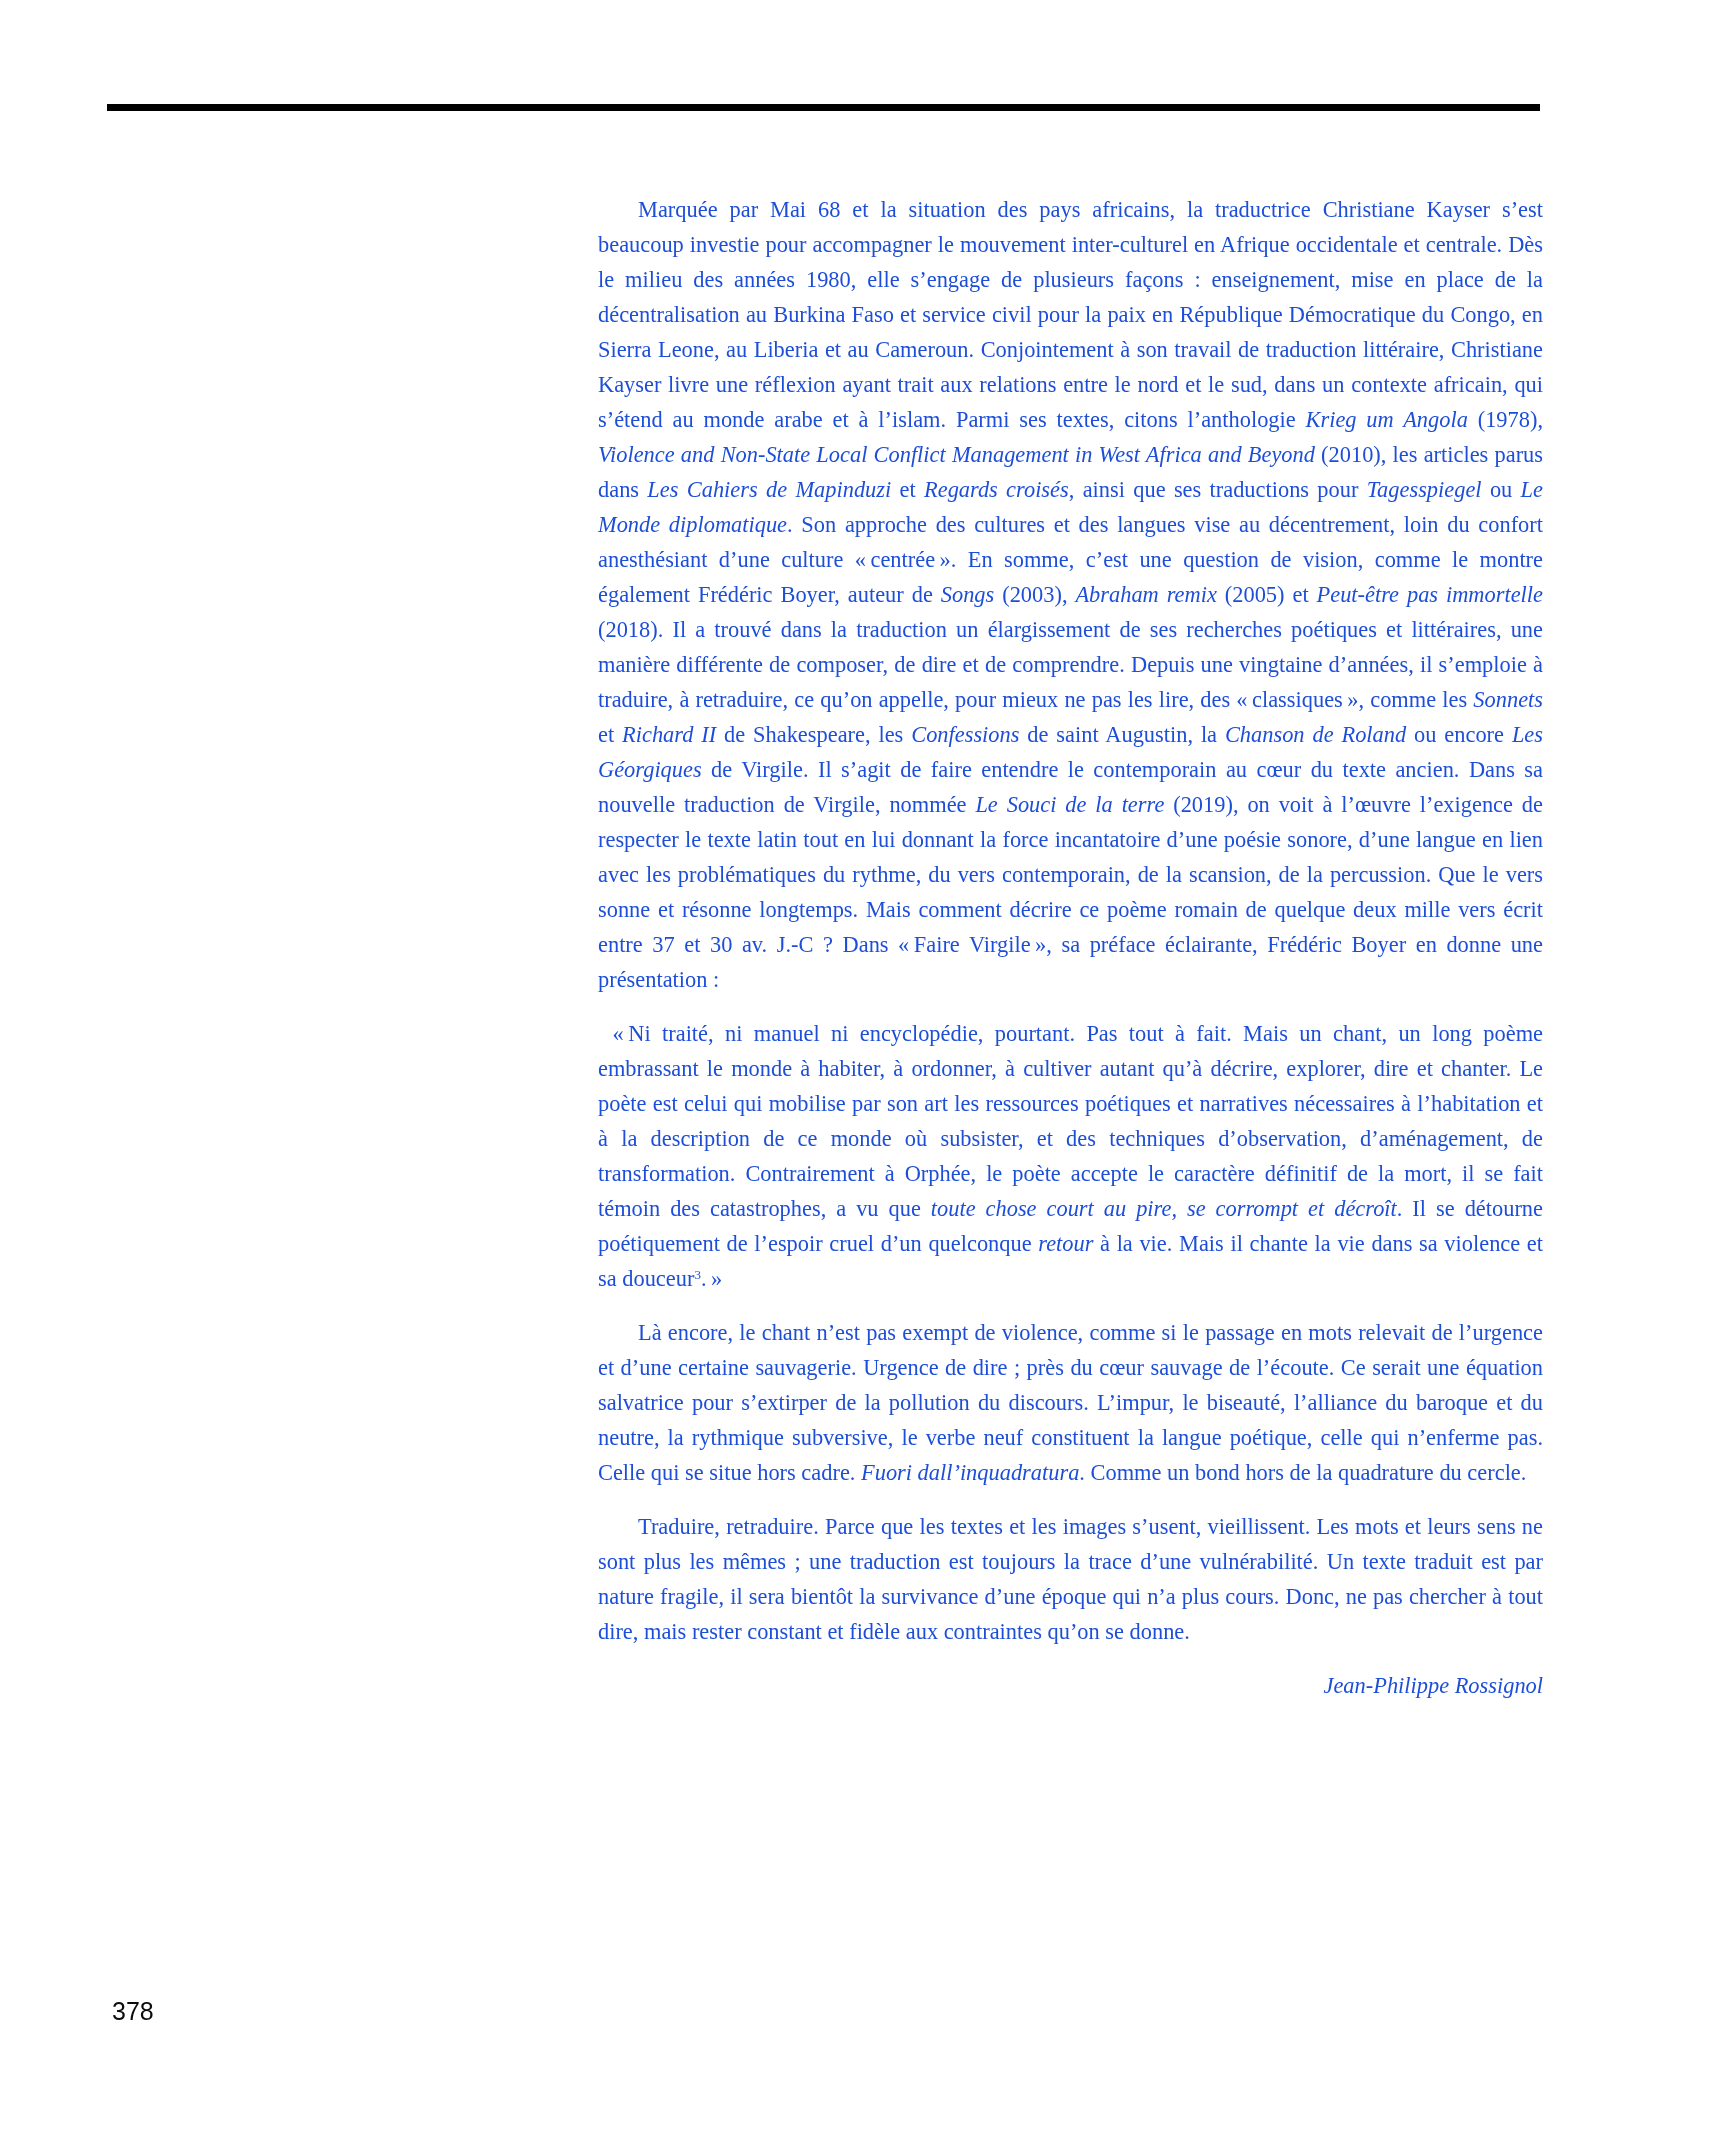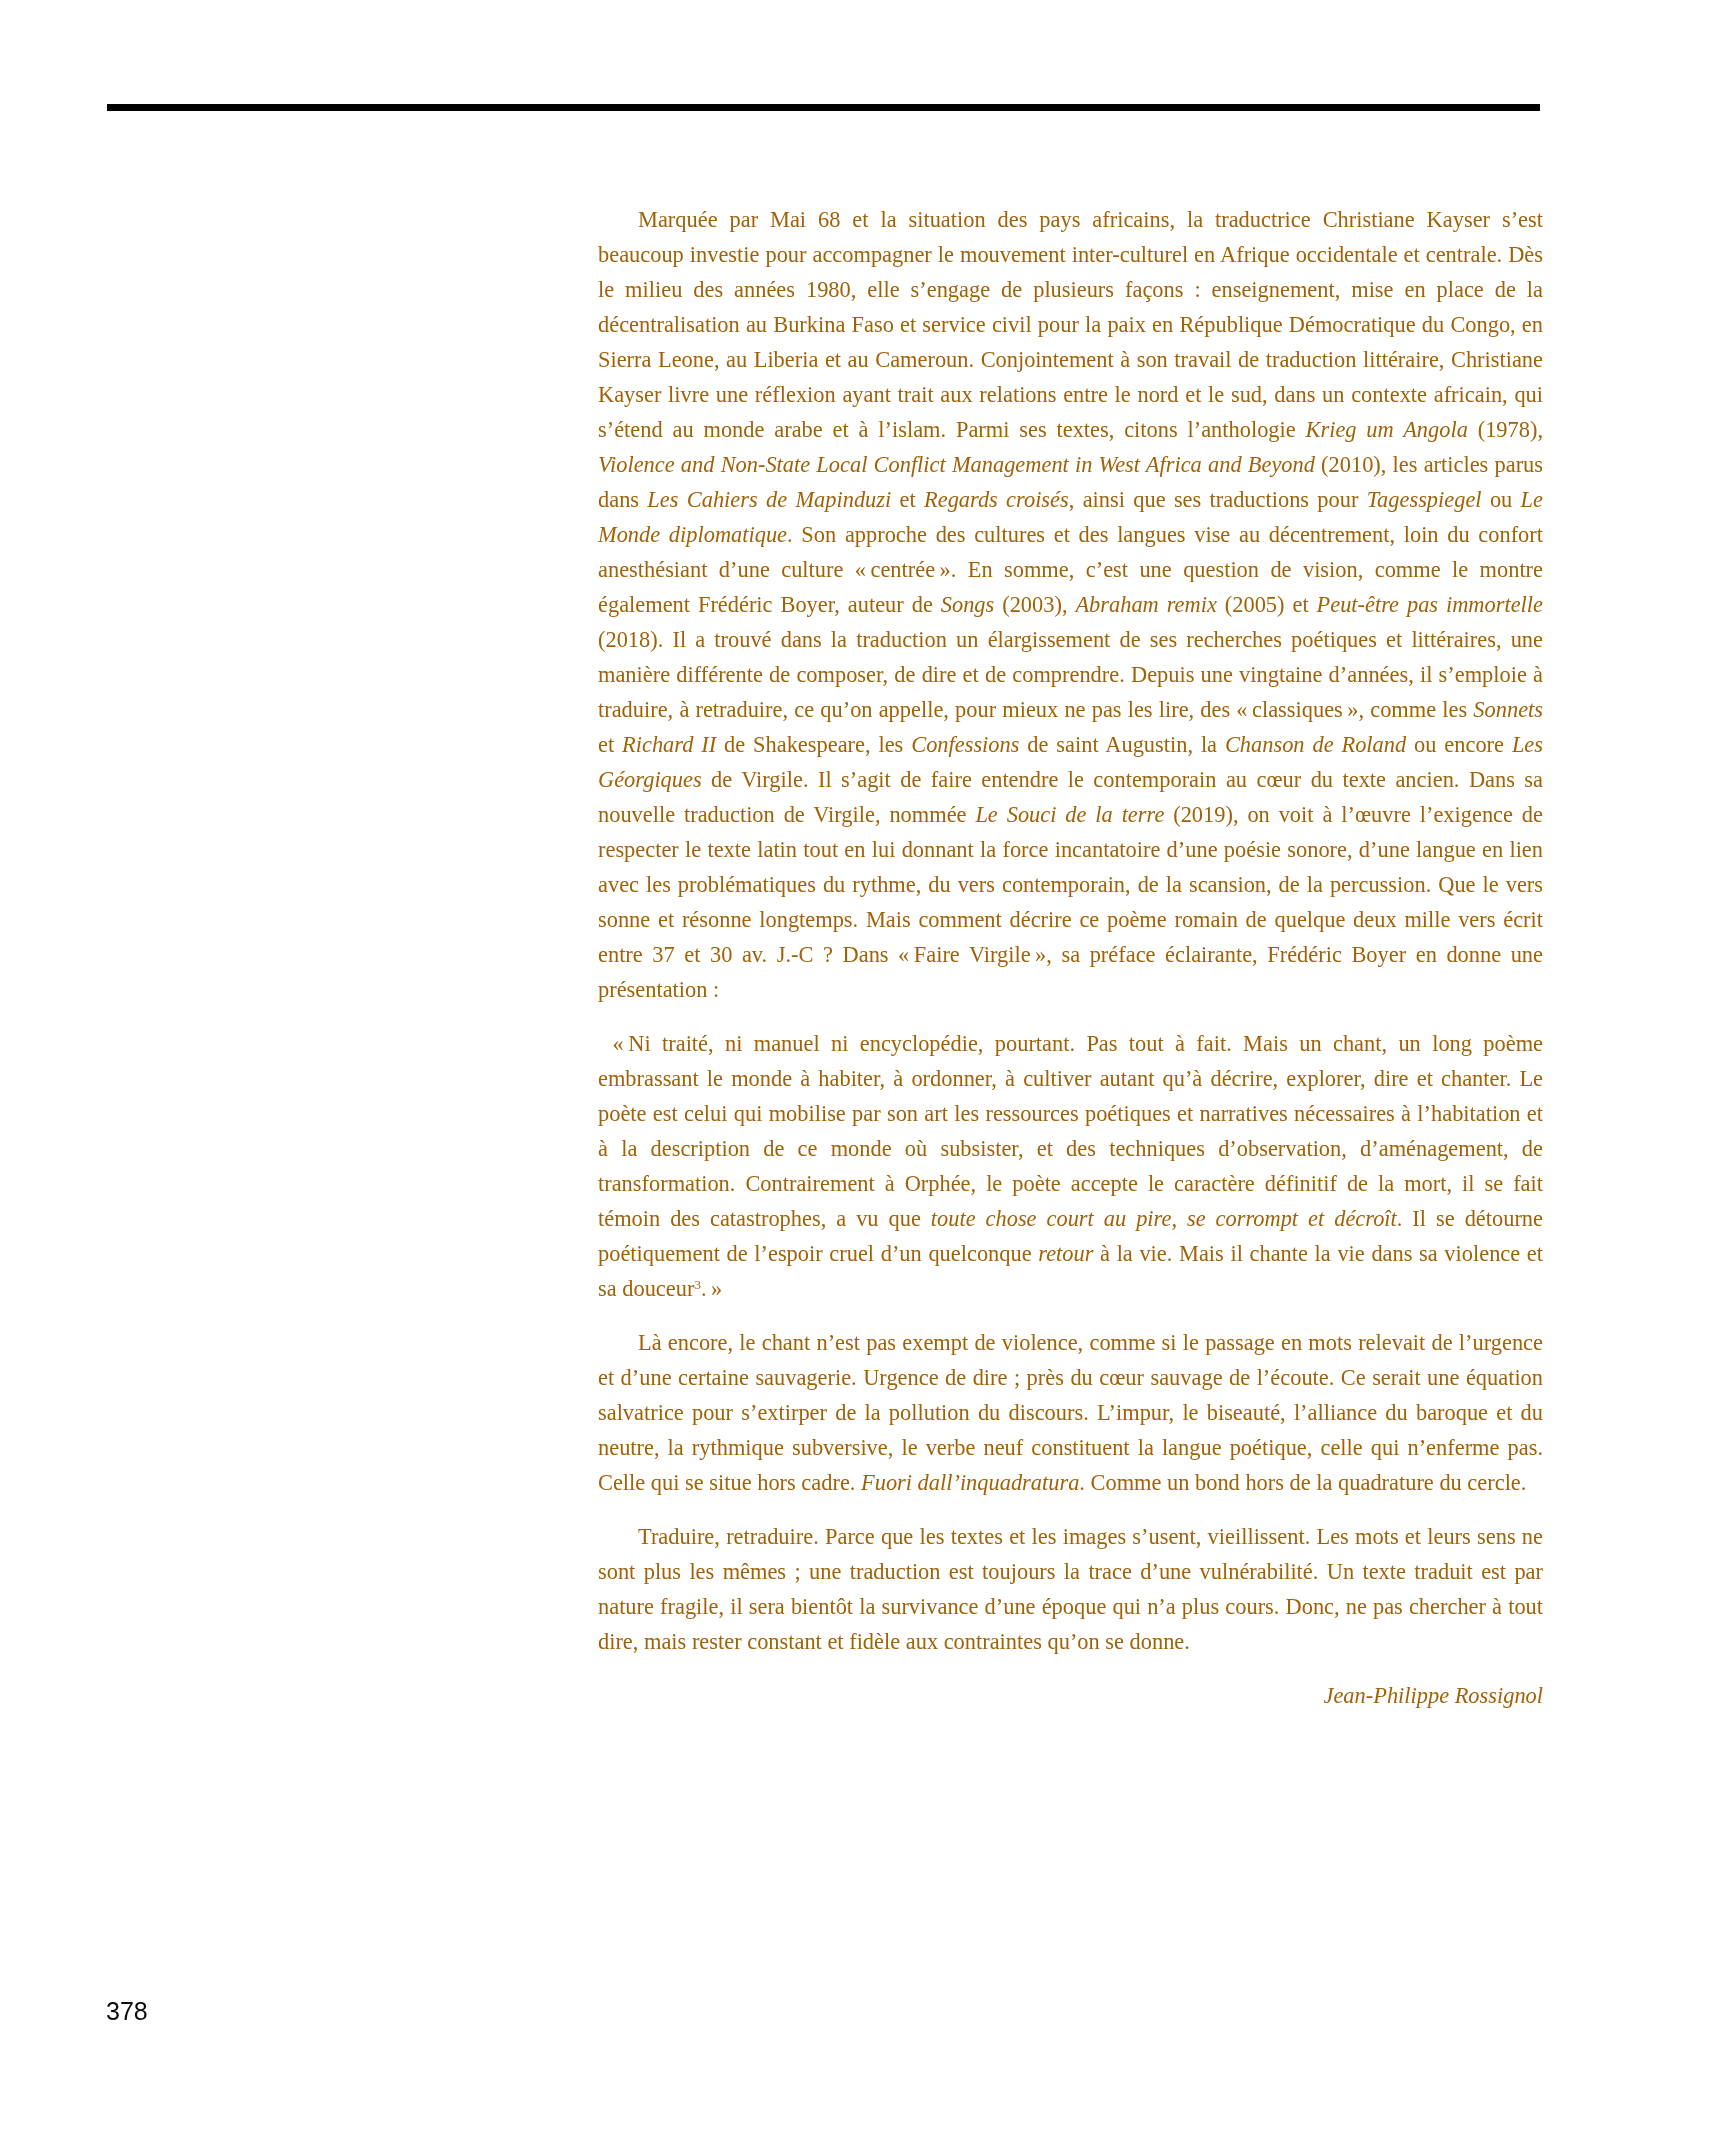--- a/index.html
+++ b/index.html
@@ -15,45 +15,45 @@
     position: absolute;
     left: 107px;
     top: 104px;
     width: 1433px;
     height: 7.3px;
     background: #000000;
   }
   .text-column {
     position: absolute;
     left: 598px;
-    top: 202px;
+    top: 192px;
     width: 945px;
     font-size: 22.4px;
     line-height: 35px;
     text-align: justify;
-    color: #a16207;
+    color: #1d4ed8;
     hyphens: auto;
     -webkit-hyphens: auto;
   }
   .text-column p { margin: 0; text-indent: 40px; }
   .text-column p + p { margin-top: 19px; }
   .text-column p.quote { text-indent: 14.6px; }
   .text-column p.signature {
     text-indent: 0;
     text-align: right;
     font-style: italic;
   }
   .text-column sup {
     font-size: 0.58em;
     line-height: 0;
     vertical-align: 0.55em;
   }
   .page-number {
     position: absolute;
-    left: 106px;
+    left: 112px;
     top: 1997px;
     font-family: "Liberation Sans", "DejaVu Sans", sans-serif;
     font-size: 25px;
     color: #0b0b0b;
   }
 </style>
 </head>
 <body>
 
 <div class="top-rule"></div>

